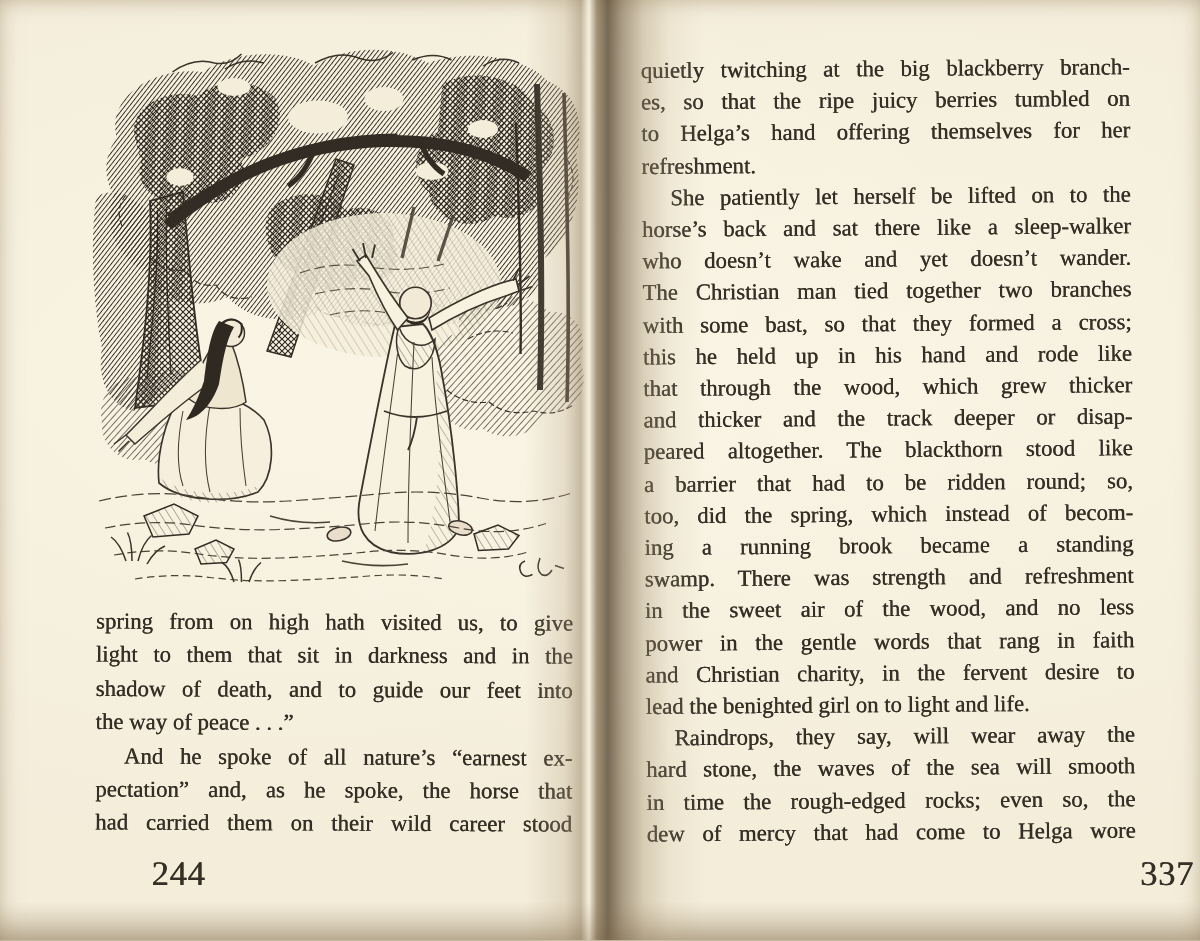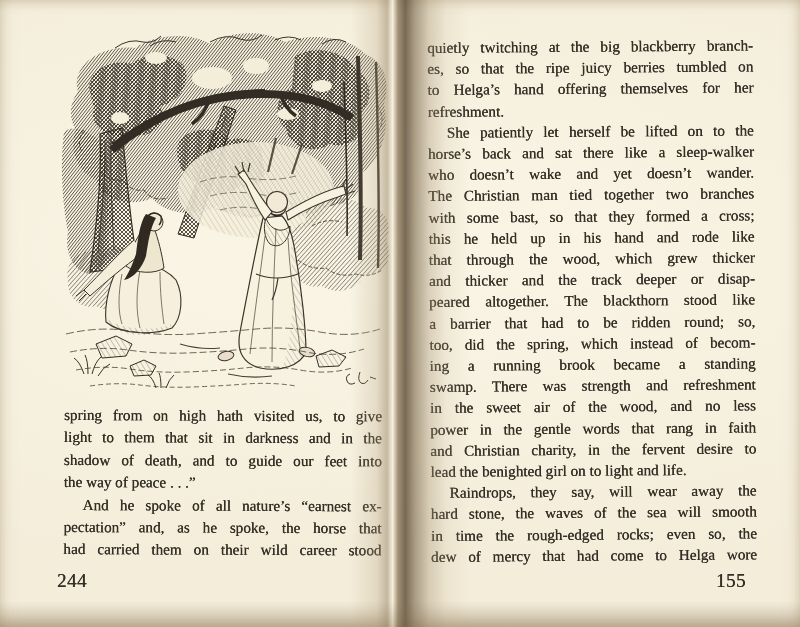--- a/index.html
+++ b/index.html
@@ -52,22 +52,23 @@
     left:64px;top:404px;width:318px;
     font-size:15.2px;line-height:22.4px;
     transform:rotate(.25deg);transform-origin:left top;
   }
   .right-text{
     left:427px;top:37px;width:326px;
     font-size:15.2px;line-height:21.2px;
     transform:rotate(-.45deg);transform-origin:left top;
   }
   .pagenum{
-    position:absolute;font-size:19px;letter-spacing:.5px;
+    position:absolute;font-size:23px;letter-spacing:.5px;
     text-shadow:.25px 0 0 currentColor;
+    margin-left:44px;
   }
   .num-left{left:57px;top:570px;}
   .num-right{left:716px;top:570px;}
   .illustration{position:absolute;left:60px;top:22px;}
 </style>
 </head>
 <body>
 
 <div class="spread">
 
@@ -252,18 +253,18 @@
         <div class="line">swamp. There was strength and refreshment</div>
         <div class="line">in the sweet air of the wood, and no less</div>
         <div class="line">power in the gentle words that rang in faith</div>
         <div class="line">and Christian charity, in the fervent desire to</div>
         <div class="line end">lead the benighted girl on to light and life.</div>
         <div class="line indent">Raindrops, they say, will wear away the</div>
         <div class="line">hard stone, the waves of the sea will smooth</div>
         <div class="line">in time the rough-edged rocks; even so, the</div>
         <div class="line">dew of mercy that had come to Helga wore</div>
       </div>
-    <div class="pagenum num-right">155</div>
+    <div class="pagenum num-right">337</div>
   </div>
 
   <div class="gutter"></div>
   <div class="bottom-shade"></div>
 </div>
 
 </body></html>

